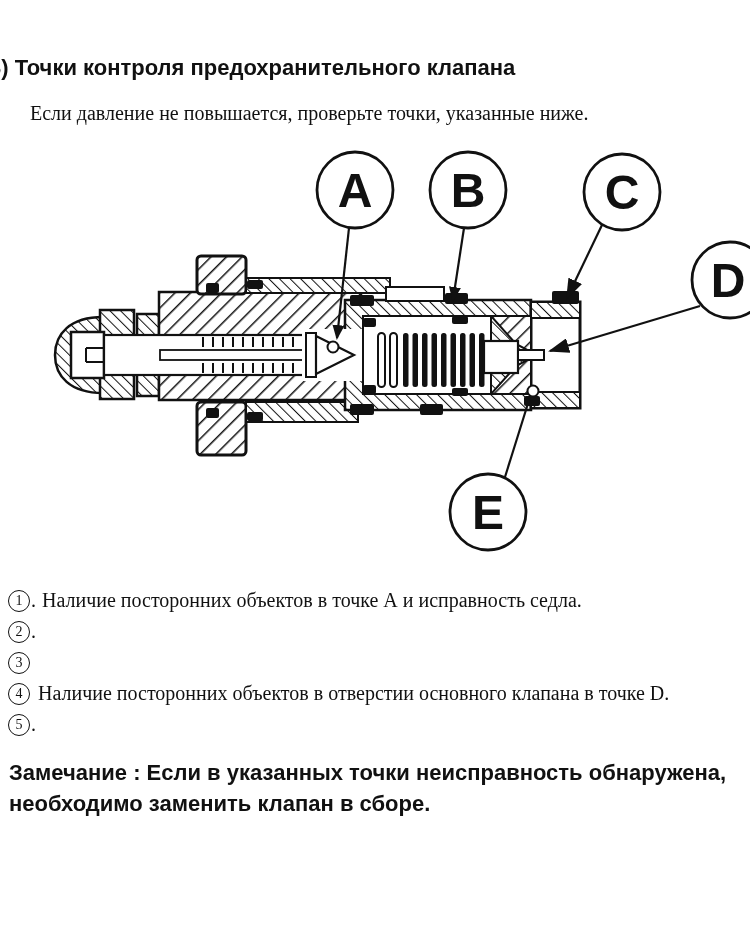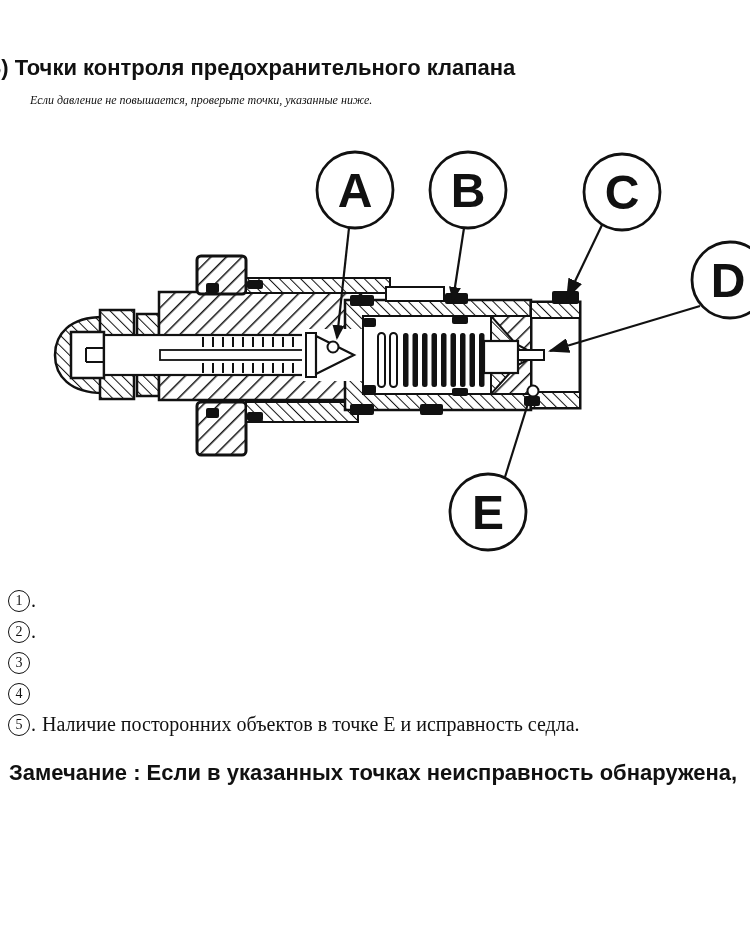--- a/index.html
+++ b/index.html
@@ -12,22 +12,22 @@
     color:#111;
   }
   .title{
     position:absolute;top:55px;left:0;
     font-family:"Liberation Sans", sans-serif;
     font-weight:bold;font-size:22px;
     white-space:nowrap;
   }
   .title-inner{display:inline-block;margin-left:-11px;}
   .intro{
-    position:absolute;top:93px;left:30px;
-    font-size:12px;white-space:nowrap;font-style:italic;
+    position:absolute;top:102px;left:30px;
+    font-size:20px;white-space:nowrap;
   }
   .diagram-svg{position:absolute;top:0;left:0;}
   .checklist{
     position:absolute;top:585px;left:8px;right:0;
   }
   .row{
     height:31px;display:flex;align-items:center;
     white-space:nowrap;font-size:20px;
   }
   .ci{
@@ -181,37 +181,39 @@
       <text x="622" y="209">C</text>
       <text x="728" y="297">D</text>
       <text x="488" y="529">E</text>
     </g>
   </svg>
 
   <div class="checklist">
     <div class="row">
       <span class="ci">1</span>
         <span class="sep">.</span>
+        <span>Наличие посторонних объектов в точке А и исправность седла.</span>
     </div>
     <div class="row">
       <span class="ci">2</span>
         <span class="sep">.</span>
     </div>
     <div class="row">
       <span class="ci">3</span>
         <span class="sep"></span>
     </div>
     <div class="row">
       <span class="ci">4</span>
         <span class="sep"></span>
+        <span>Наличие посторонних объектов в отверстии основного клапана в точке D.</span>
     </div>
     <div class="row">
       <span class="ci">5</span>
         <span class="sep">.</span>
-        <span>Наличие посторонних объектов в точке Е и исправность седла.</span>
     </div>
   </div>
 
   <div class="note">
-    <div>Замечание : Если в указанных точках неисправность обнаружена,</div>
+    <div>Замечание : Если в указанных точки неисправность обнаружена,</div>
+    <div>необходимо заменить клапан в сборе.</div>
   </div>
 
 </div>
 
 </body></html>

